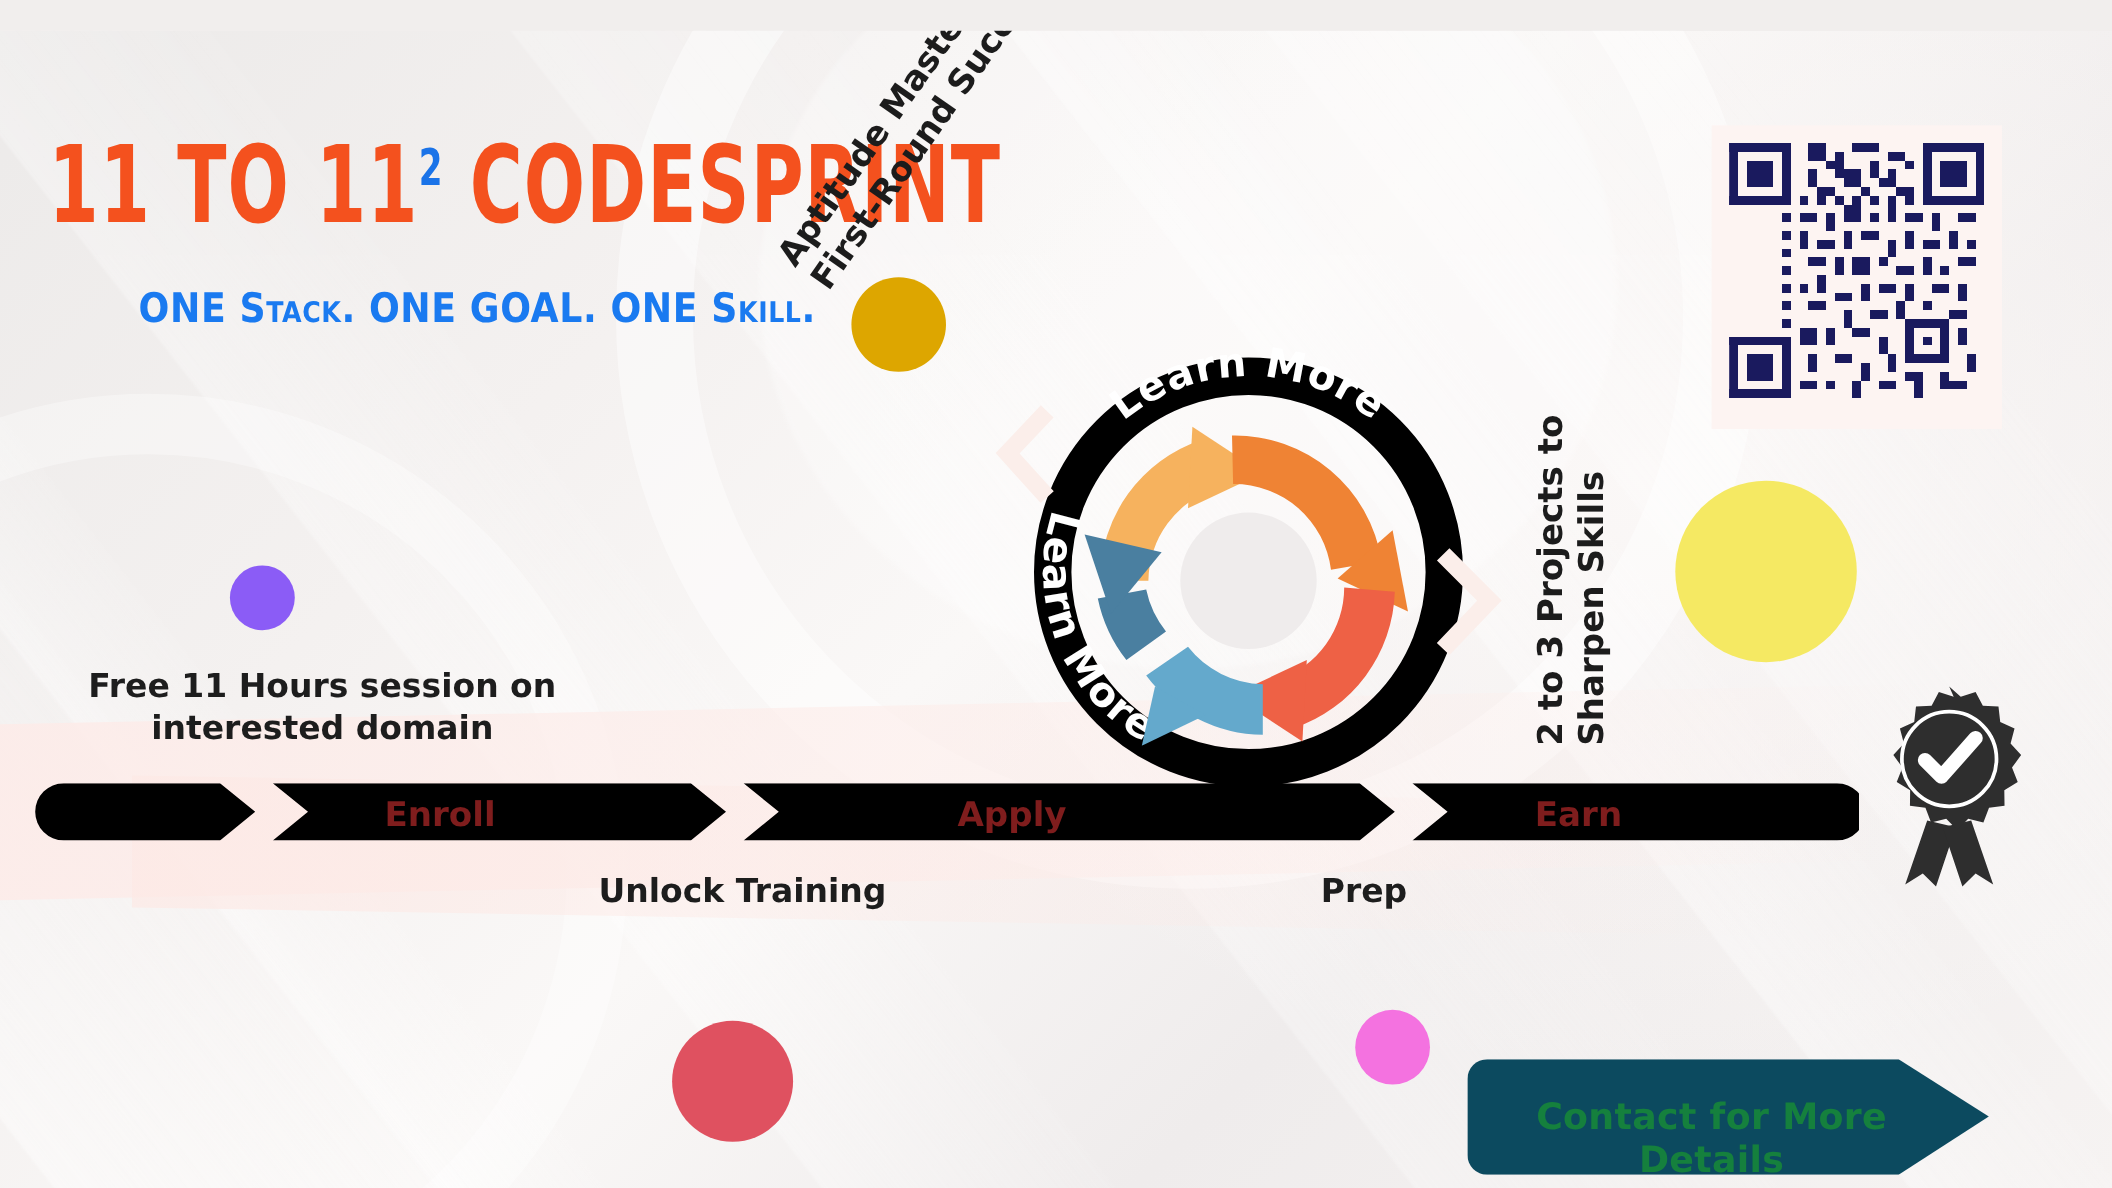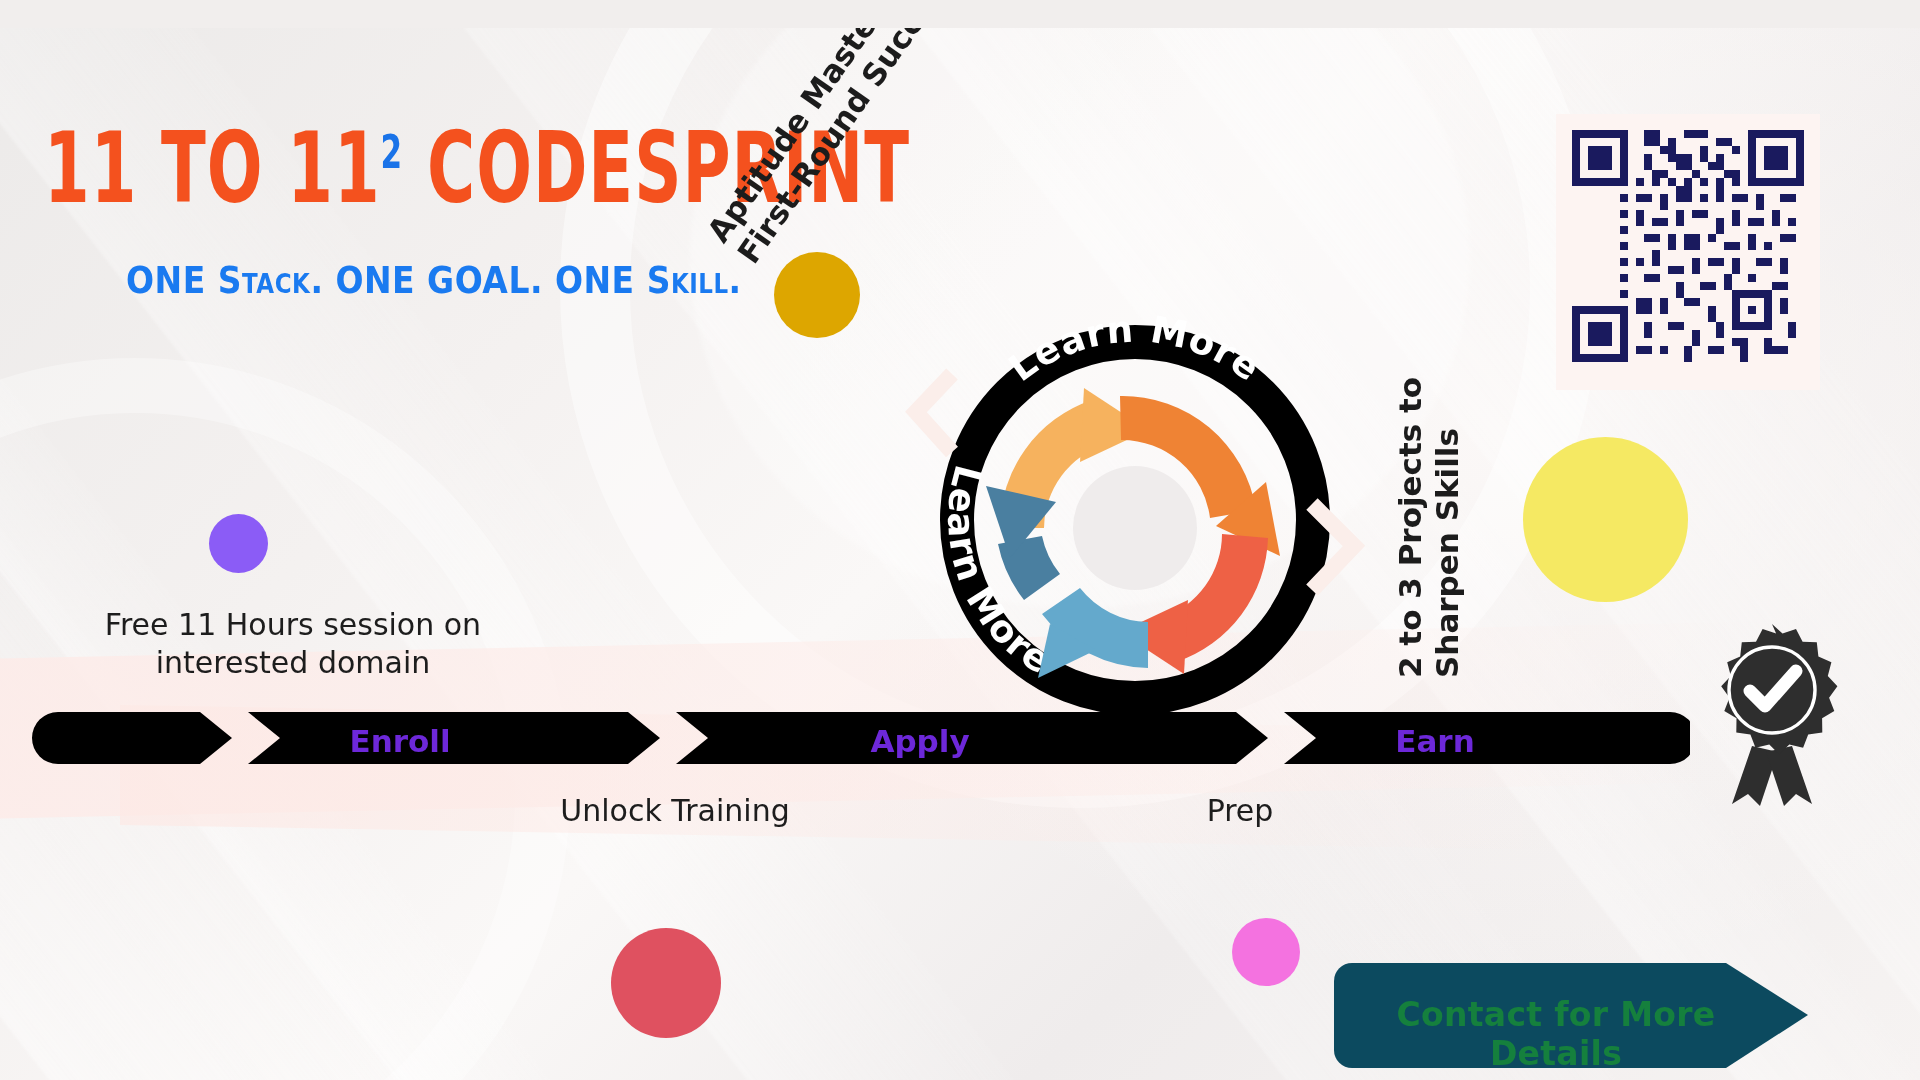--- a/index.html
+++ b/index.html
@@ -76,28 +76,28 @@
     font-size:31px;font-weight:700;color:#1c1c1c;line-height:1.18;
     transform:rotate(-55deg);transform-origin:left top;text-align:left;white-space:nowrap;
     font-family:"DejaVu Sans",sans-serif;}
   .cal-right{position:absolute;left:1392px;top:650px;
     font-size:31px;font-weight:700;color:#1c1c1c;line-height:1.2;
     transform:rotate(-90deg);transform-origin:left top;white-space:nowrap;
     font-family:"DejaVu Sans",sans-serif;}
 
   
   .timeline{position:absolute;left:0px;top:684px;width:1690px;height:52px;}
-  .chev-label{position:absolute;top:695px;font-size:31px;font-weight:700;color:#6d28d9;
+  .chev-label{position:absolute;top:695px;font-size:31px;font-weight:700;color:#7f1d1d;
     text-align:center;font-family:"DejaVu Sans",sans-serif;}
   #lbl-enroll{left:300px;width:200px;}
   #lbl-apply{left:820px;width:200px;}
   #lbl-earn{left:1335px;width:200px;}
 
   
-  .cap{position:absolute;font-size:30px;font-weight:400;color:#1d1d1d;line-height:1.28;
+  .cap{position:absolute;font-size:30px;font-weight:700;color:#1d1d1d;line-height:1.28;
     font-family:"DejaVu Sans",sans-serif;}
   #cap-1{left:58px;top:578px;width:470px;text-align:center;}
   #cap-2{left:465px;top:764px;width:420px;text-align:center;}
   #cap-3{left:1050px;top:764px;width:380px;text-align:center;}
 </style>
 </head>
 <body>
 
 <div class="stage">
 

